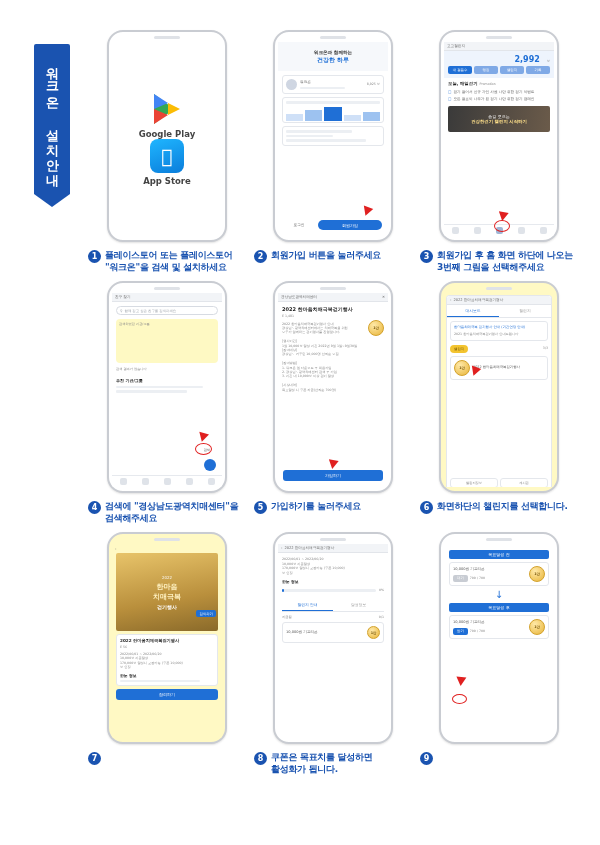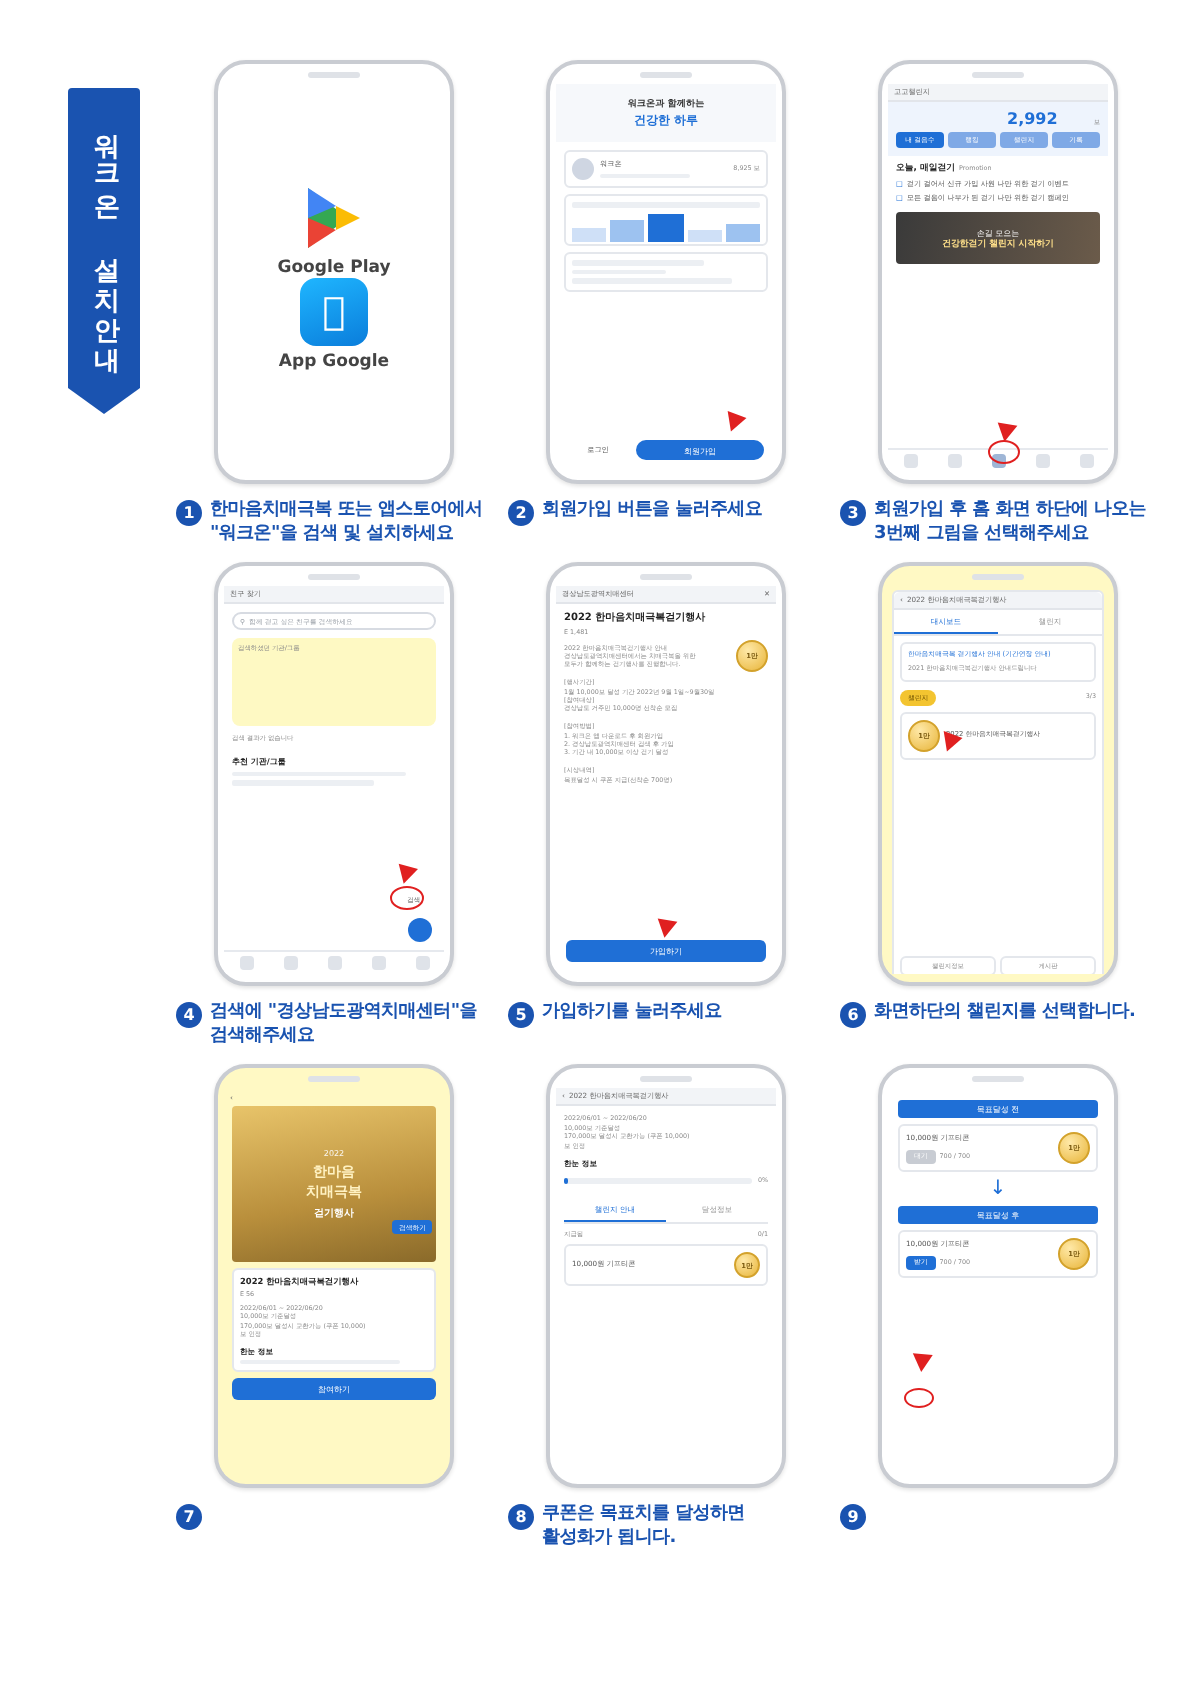--- a/index.html
+++ b/index.html
@@ -262,28 +262,28 @@
                   <polygon points="2,1 22,16 2,31" fill="#34a853"></polygon>
                   <polygon points="2,1 16,10 2,16" fill="#4285f4"></polygon>
                   <polygon points="2,16 16,22 2,31" fill="#ea4335"></polygon>
                   <polygon points="16,10 28,16 16,22" fill="#fbbc04"></polygon>
                 </svg>
               </div>
               <div class="gp-label">Google Play</div>
             </div>
             <div style="display:flex;flex-direction:column;align-items:center;">
               <div class="as-box"></div>
-              <div class="as-label">App Google</div>
+              <div class="as-label">App Store</div>
             </div>
           </div>
         </div>
       </div>
       <div class="caption">
         <div class="numdot">1</div>
-        <div class="captext" style="white-space:pre-line">한마음치매극복 또는 앱스토어에서
+        <div class="captext" style="white-space:pre-line">플레이스토어 또는 플레이스토어
 "워크온"을 검색 및 설치하세요</div>
       </div>
     </div>
 
     <div class="cell">
       <div class="phone">
         <div class="notch"></div>
         <div class="screen">
           <div class="s2-head">
             <div class="s2-title">워크온과 함께하는</div>
@@ -330,21 +330,21 @@
     </div>
 
     <div class="cell">
       <div class="phone">
         <div class="notch"></div>
         <div class="screen">
           <div class="topbar">
             <span>고고챌린지</span>
           </div>
           <div class="s3-top">
-            <div style="display:flex;justify-content:flex-end;align-items:baseline;gap:18px;">
+            <div style="display:flex;justify-content:flex-end;align-items:baseline;gap:7px;">
               <span class="s3-num">2,992</span>
               <span class="txt-s">보</span>
             </div>
             <div class="row mt2" style="gap:2px;">
               <div class="chip grow">내 걸음수</div>
               <div class="chip dim grow">랭킹</div>
               <div class="chip dim grow">챌린지</div>
               <div class="chip dim grow">기록</div>
             </div>
           </div>

